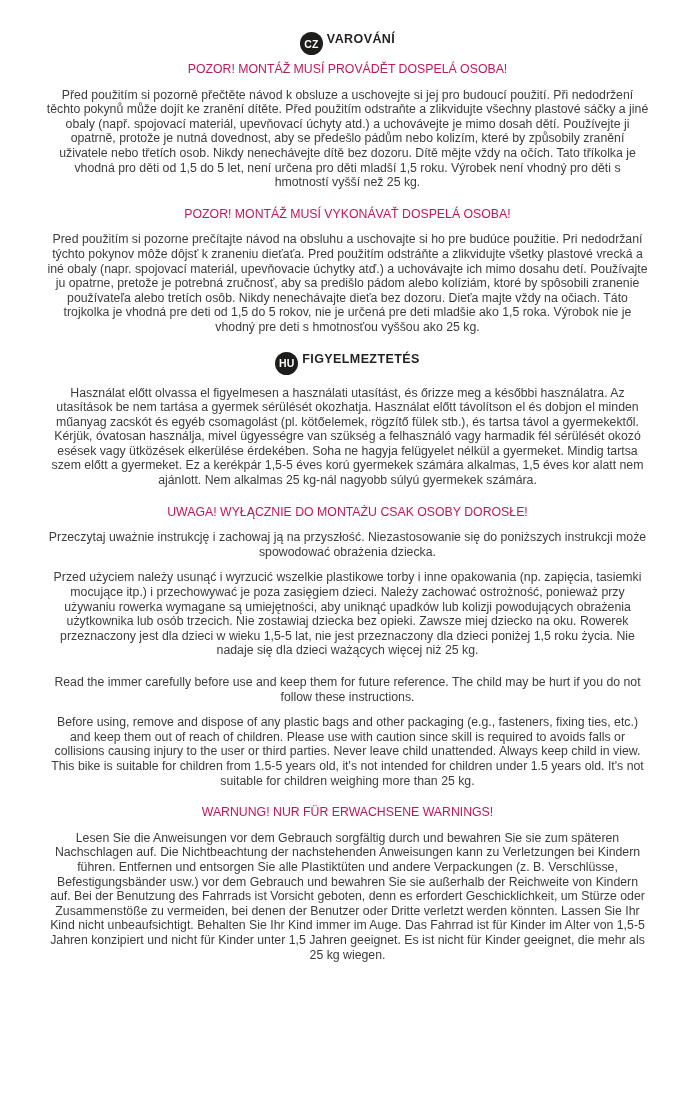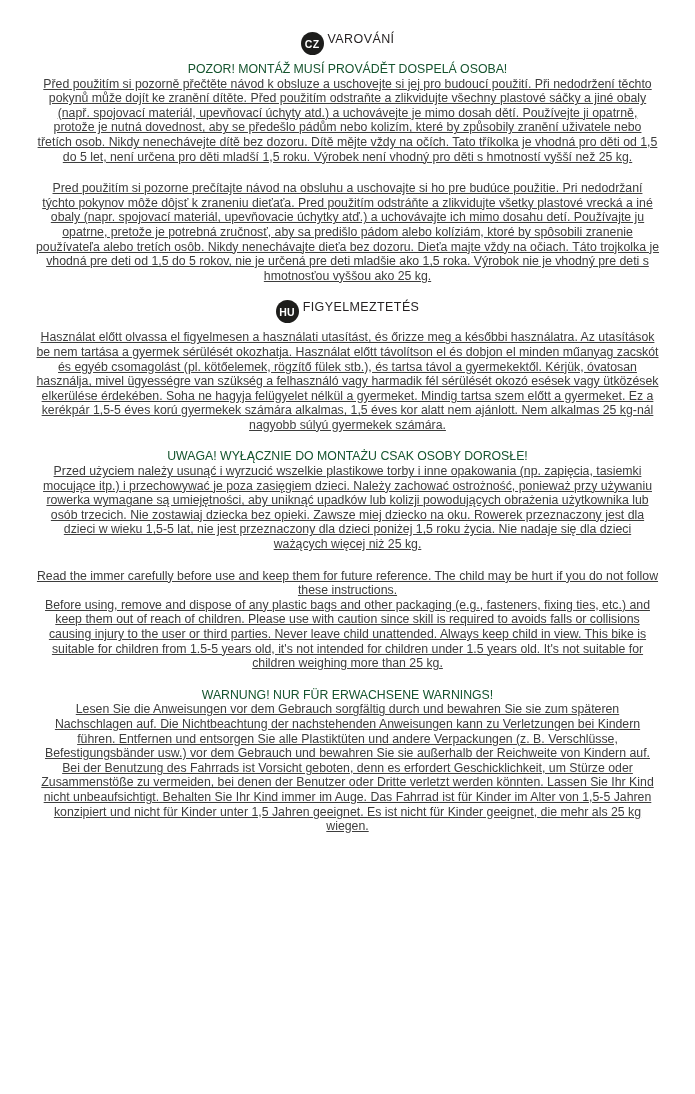--- a/index.html
+++ b/index.html
@@ -37,37 +37,36 @@
     font-size: 10.5px;
     font-weight: 700;
     letter-spacing: 0.2px;
     display: flex;
     align-items: center;
     justify-content: center;
     flex: 0 0 auto;
   }
   .section-title {
     font-size: 12.5px;
-    font-weight: 400;
+    font-weight: 700;
     letter-spacing: 0.4px;
     color: #231f20;
     text-transform: uppercase;
   }
   .subtitle {
     font-size: 12.3px;
     line-height: 14.6px;
-    color: #14532d;
+    color: #be185d;
     margin: 0;
   }
   .body-text {
     font-size: 12.3px;
     line-height: 14.6px;
     color: #3d3d3d;
-    margin: 0;
-    text-decoration: underline;
+    margin: 11px;
   }
   .body-text:empty, .subtitle:empty { display: none; }
 </style>
 </head>
 <body>
 
 <div class="page">
 
   <div class="section">
     <div class="section-header">
@@ -75,37 +74,39 @@
           <span>CZ</span>
         </span>
       <span class="section-title">VAROVÁNÍ</span>
     </div>
     <p class="subtitle">POZOR! MONTÁŽ MUSÍ PROVÁDĚT DOSPELÁ OSOBA!</p>
     <p class="body-text">Před použitím si pozorně přečtěte návod k obsluze a uschovejte si jej pro budoucí použití. Při nedodržení těchto pokynů může dojít ke zranění dítěte. Před použitím odstraňte a zlikvidujte všechny plastové sáčky a jiné obaly (např. spojovací materiál, upevňovací úchyty atd.) a uchovávejte je mimo dosah dětí. Používejte ji opatrně, protože je nutná dovednost, aby se předešlo pádům nebo kolizím, které by způsobily zranění uživatele nebo třetích osob. Nikdy nenechávejte dítě bez dozoru. Dítě mějte vždy na očích. Tato tříkolka je vhodná pro děti od 1,5 do 5 let, není určena pro děti mladší 1,5 roku. Výrobek není vhodný pro děti s hmotností vyšší než 25 kg.</p>
 
   </div>
 
   <div class="section">
+    <p class="subtitle">POZOR! MONTÁŽ MUSÍ VYKONÁVAŤ DOSPELÁ OSOBA!</p>
     <p class="body-text">Pred použitím si pozorne prečítajte návod na obsluhu a uschovajte si ho pre budúce použitie. Pri nedodržaní týchto pokynov môže dôjsť k zraneniu dieťaťa. Pred použitím odstráňte a zlikvidujte všetky plastové vrecká a iné obaly (napr. spojovací materiál, upevňovacie úchytky atď.) a uchovávajte ich mimo dosahu detí. Používajte ju opatrne, pretože je potrebná zručnosť, aby sa predišlo pádom alebo kolíziám, ktoré by spôsobili zranenie používateľa alebo tretích osôb. Nikdy nenechávajte dieťa bez dozoru. Dieťa majte vždy na očiach. Táto trojkolka je vhodná pre deti od 1,5 do 5 rokov, nie je určená pre deti mladšie ako 1,5 roka. Výrobok nie je vhodný pre deti s hmotnosťou vyššou ako 25 kg.</p>
 
   </div>
 
   <div class="section">
     <div class="section-header">
       <span class="badge">
           <span>HU</span>
         </span>
       <span class="section-title">FIGYELMEZTETÉS</span>
     </div>
     <p class="body-text">Használat előtt olvassa el figyelmesen a használati utasítást, és őrizze meg a későbbi használatra. Az utasítások be nem tartása a gyermek sérülését okozhatja. Használat előtt távolítson el és dobjon el minden műanyag zacskót és egyéb csomagolást (pl. kötőelemek, rögzítő fülek stb.), és tartsa távol a gyermekektől. Kérjük, óvatosan használja, mivel ügyességre van szükség a felhasználó vagy harmadik fél sérülését okozó esések vagy ütközések elkerülése érdekében. Soha ne hagyja felügyelet nélkül a gyermeket. Mindig tartsa szem előtt a gyermeket. Ez a kerékpár 1,5-5 éves korú gyermekek számára alkalmas, 1,5 éves kor alatt nem ajánlott. Nem alkalmas 25 kg-nál nagyobb súlyú gyermekek számára.</p>
 
   </div>
 
   <div class="section">
     <p class="subtitle">UWAGA! WYŁĄCZNIE DO MONTAŻU CSAK OSOBY DOROSŁE!</p>
+    <p class="body-text">Przeczytaj uważnie instrukcję i zachowaj ją na przyszłość. Niezastosowanie się do poniższych instrukcji może spowodować obrażenia dziecka.</p>
     <p class="body-text">Przed użyciem należy usunąć i wyrzucić wszelkie plastikowe torby i inne opakowania (np. zapięcia, tasiemki mocujące itp.) i przechowywać je poza zasięgiem dzieci. Należy zachować ostrożność, ponieważ przy używaniu rowerka wymagane są umiejętności, aby uniknąć upadków lub kolizji powodujących obrażenia użytkownika lub osób trzecich. Nie zostawiaj dziecka bez opieki. Zawsze miej dziecko na oku. Rowerek przeznaczony jest dla dzieci w wieku 1,5-5 lat, nie jest przeznaczony dla dzieci poniżej 1,5 roku życia. Nie nadaje się dla dzieci ważących więcej niż 25 kg.</p>
   </div>
 
   <div class="section">
     <p class="body-text">Read the immer carefully before use and keep them for future reference. The child may be hurt if you do not follow these instructions.</p>
     <p class="body-text">Before using, remove and dispose of any plastic bags and other packaging (e.g., fasteners, fixing ties, etc.) and keep them out of reach of children. Please use with caution since skill is required to avoids falls or collisions causing injury to the user or third parties. Never leave child unattended. Always keep child in view. This bike is suitable for children from 1.5-5 years old, it's not intended for children under 1.5 years old. It's not suitable for children weighing more than 25 kg.</p>
   </div>
 
   <div class="section">
     <p class="subtitle">WARNUNG! NUR FÜR ERWACHSENE WARNINGS!</p>

